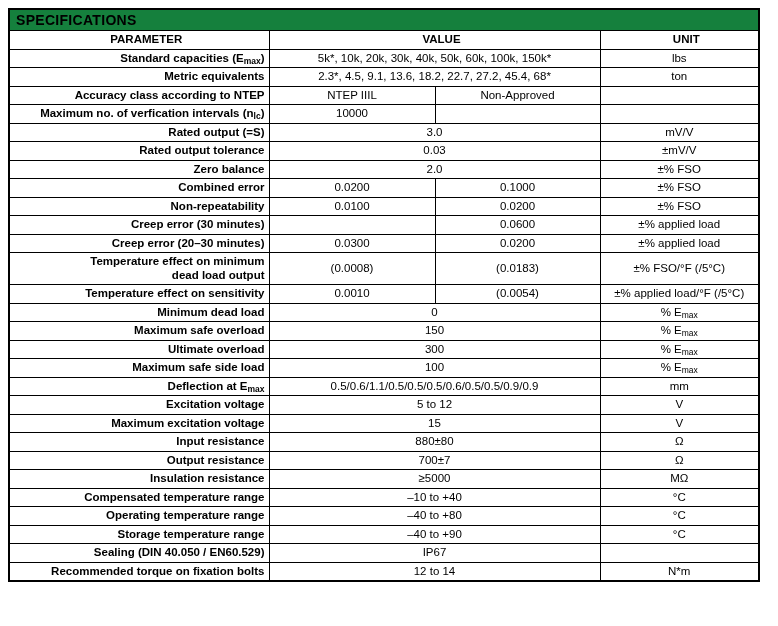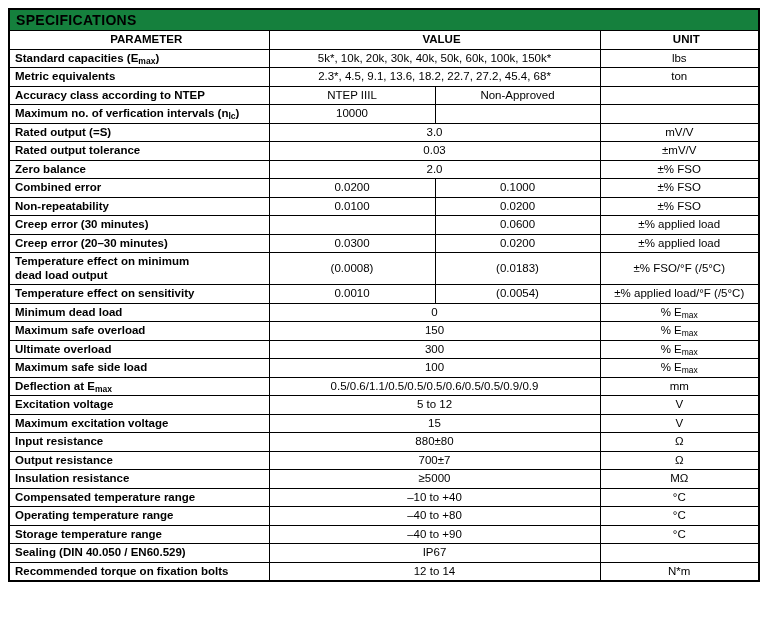--- a/index.html
+++ b/index.html
@@ -20,21 +20,21 @@
   td {
     border: 1px solid #000000;
     font-size: 11.5px;
     line-height: 13.5px;
     padding: 2px 4px;
     text-align: center;
     vertical-align: middle;
     overflow: hidden;
   }
   td.p {
-    text-align: left;
+    text-align: right;
     font-weight: bold;
     padding-left: 5px;
     white-space: pre-line;
   }
   tr.title-row td {
     background: #15803d;
     text-align: left;
     font-weight: bold;
     font-size: 14px;
     line-height: 15px;

